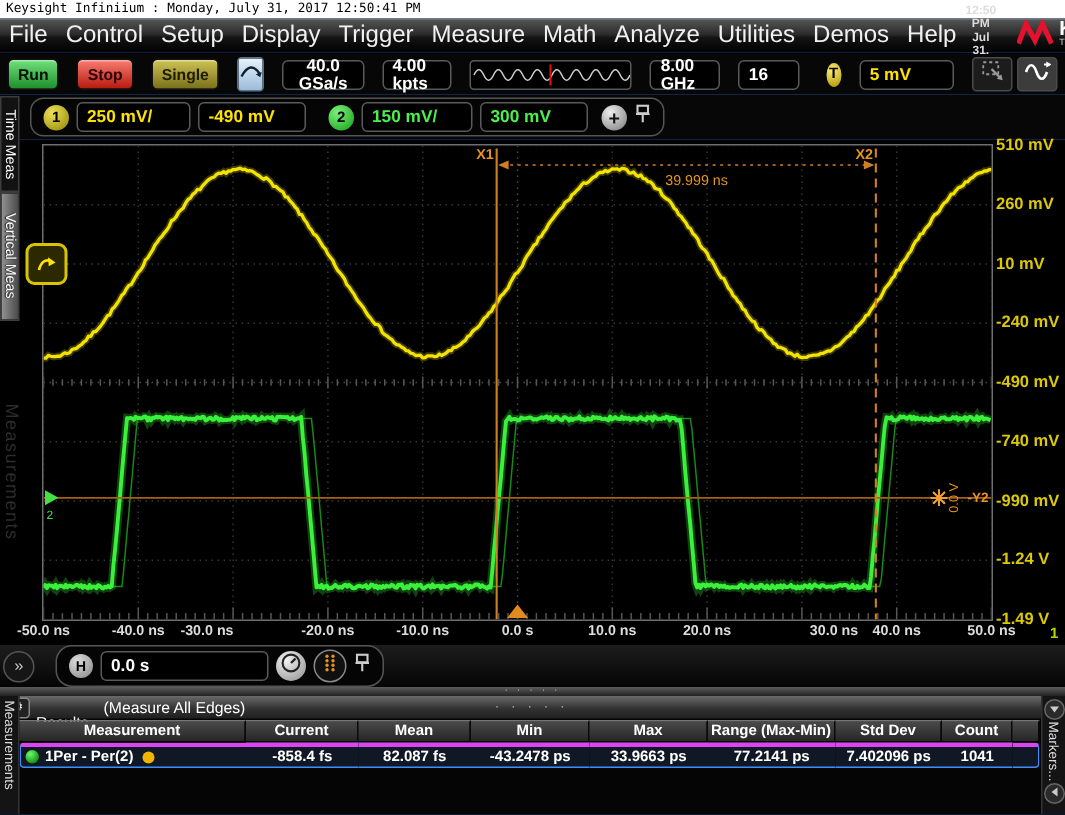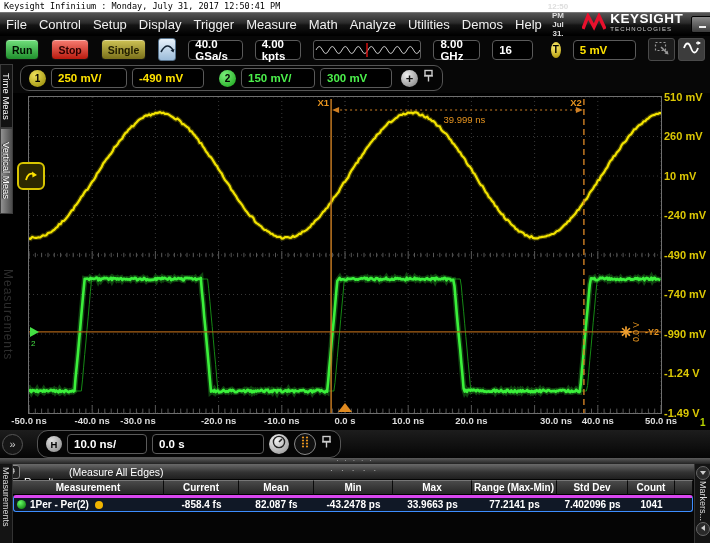--- a/index.html
+++ b/index.html
@@ -9,21 +9,21 @@
 
   
   .titlebar{left:0;top:0;width:710px;height:12px;background:#fff;color:#000;
     font:8.5px "DejaVu Sans Mono",monospace;line-height:12px;padding-left:4px;box-sizing:border-box;}
 
   
   .menubar{left:0;top:12px;width:710px;height:24px;
     background:linear-gradient(#555 0%,#2b2b2b 45%,#141414 55%,#000 100%);
     border-top:1px solid #777;border-bottom:1px solid #000;
     display:flex;align-items:center;box-sizing:border-box;}
-  .menu-item{padding:0 6px;font-size:13px;color:#f0f0f0;cursor:default;}
+  .menu-item{padding:0 6px;font-size:16px;color:#f0f0f0;cursor:default;}
   .menu-clock{margin-left:auto;text-align:center;font-size:8px;line-height:9px;color:#ddd;font-weight:bold;}
   .logo{display:flex;align-items:center;margin:0 8px 0 14px;}
   .logo-txt{margin-left:4px;line-height:10px;}
   .logo-name{font-size:13.5px;font-weight:bold;letter-spacing:.5px;color:#fff;}
   .logo-sub{font-size:6px;letter-spacing:1.2px;color:#ccc;}
   .win-btns{display:flex;gap:2px;margin-right:3px;}
   .win-btn{width:21px;height:15px;border:1px solid #000;border-radius:2px;
     background:linear-gradient(#8a8a8a,#3a3a3a);display:flex;align-items:center;justify-content:center;}
   .win-btn.close{width:27px;background:linear-gradient(#ef6a5a,#9e1408);}
 
@@ -193,21 +193,21 @@
   <div class="abs toolbar">
     <div class="tb-btn run">Run</div>
     <div class="tb-btn stop">Stop</div>
     <div class="tb-btn single">Single</div>
     <div class="curve-btn">
       <span><svg width="16" height="14" viewBox="0 0 16 14">
             <path d="M2,11 Q8,0 14,9" fill="none" stroke="#123" stroke-width="1.6"></path>
             <polygon points="14.5,11.5 11.5,9.5 15.5,8" fill="#123"></polygon>
           </svg></span>
     </div>
-    <div class="tb-field" style="width:64px;">40.0 GSa/s</div>
+    <div class="tb-field" style="width:64px;text-align:center;">40.0 GSa/s</div>
     <div class="tb-field" style="width:52px;">4.00 kpts</div>
     <div class="wave-thumb">
       <svg width="106" height="16" viewBox="0 0 106 16">
         <path d="M2,8 q3.25,-7 6.5,0 t6.5,0 t6.5,0 t6.5,0 t6.5,0 t6.5,0 t6.5,0 t6.5,0 t6.5,0 t6.5,0 t6.5,0 t6.5,0 t6.5,0 t6.5,0 t6.5,0 t6.5,0" fill="none" stroke="#cfcfcf" stroke-width="1"></path>
         <line x1="53" y1="1" x2="53" y2="15" stroke="#e01010" stroke-width="1.4"></line>
       </svg>
     </div>
     <div class="tb-field" style="width:52px;">8.00 GHz</div>
     <div class="tb-field" style="width:42px;">16</div>
     <div class="trig-badge">T</div>
@@ -537,21 +537,20 @@
           <polygon points="13,6 8,2.5 8.5,8.5" fill="#ffe300"></polygon>
         </svg>
     </div>
     <div class="abs corner-badge">1</div>
   </div>
 
   <div class="abs hbar">
     <div class="expand-btn">»</div>
     <div class="h-group">
       <div class="h-badge">H</div>
-      <div class="h-field" style="width:66px;">10.0 ns/</div>
       <div class="h-field" style="width:98px;">0.0 s</div>
       <div class="icon-circle">
         <span><svg width="14" height="14" viewBox="0 0 14 14">
               <circle cx="7" cy="7" r="5.6" fill="none" stroke="#222" stroke-width="1.4"></circle>
               <line x1="7" y1="7" x2="10" y2="4" stroke="#222" stroke-width="1.6"></line>
             </svg></span>
       </div>
       <div class="icon-circle dark">
         <span><svg width="12" height="14" viewBox="0 0 12 14">
               <g fill="#e8951f">

